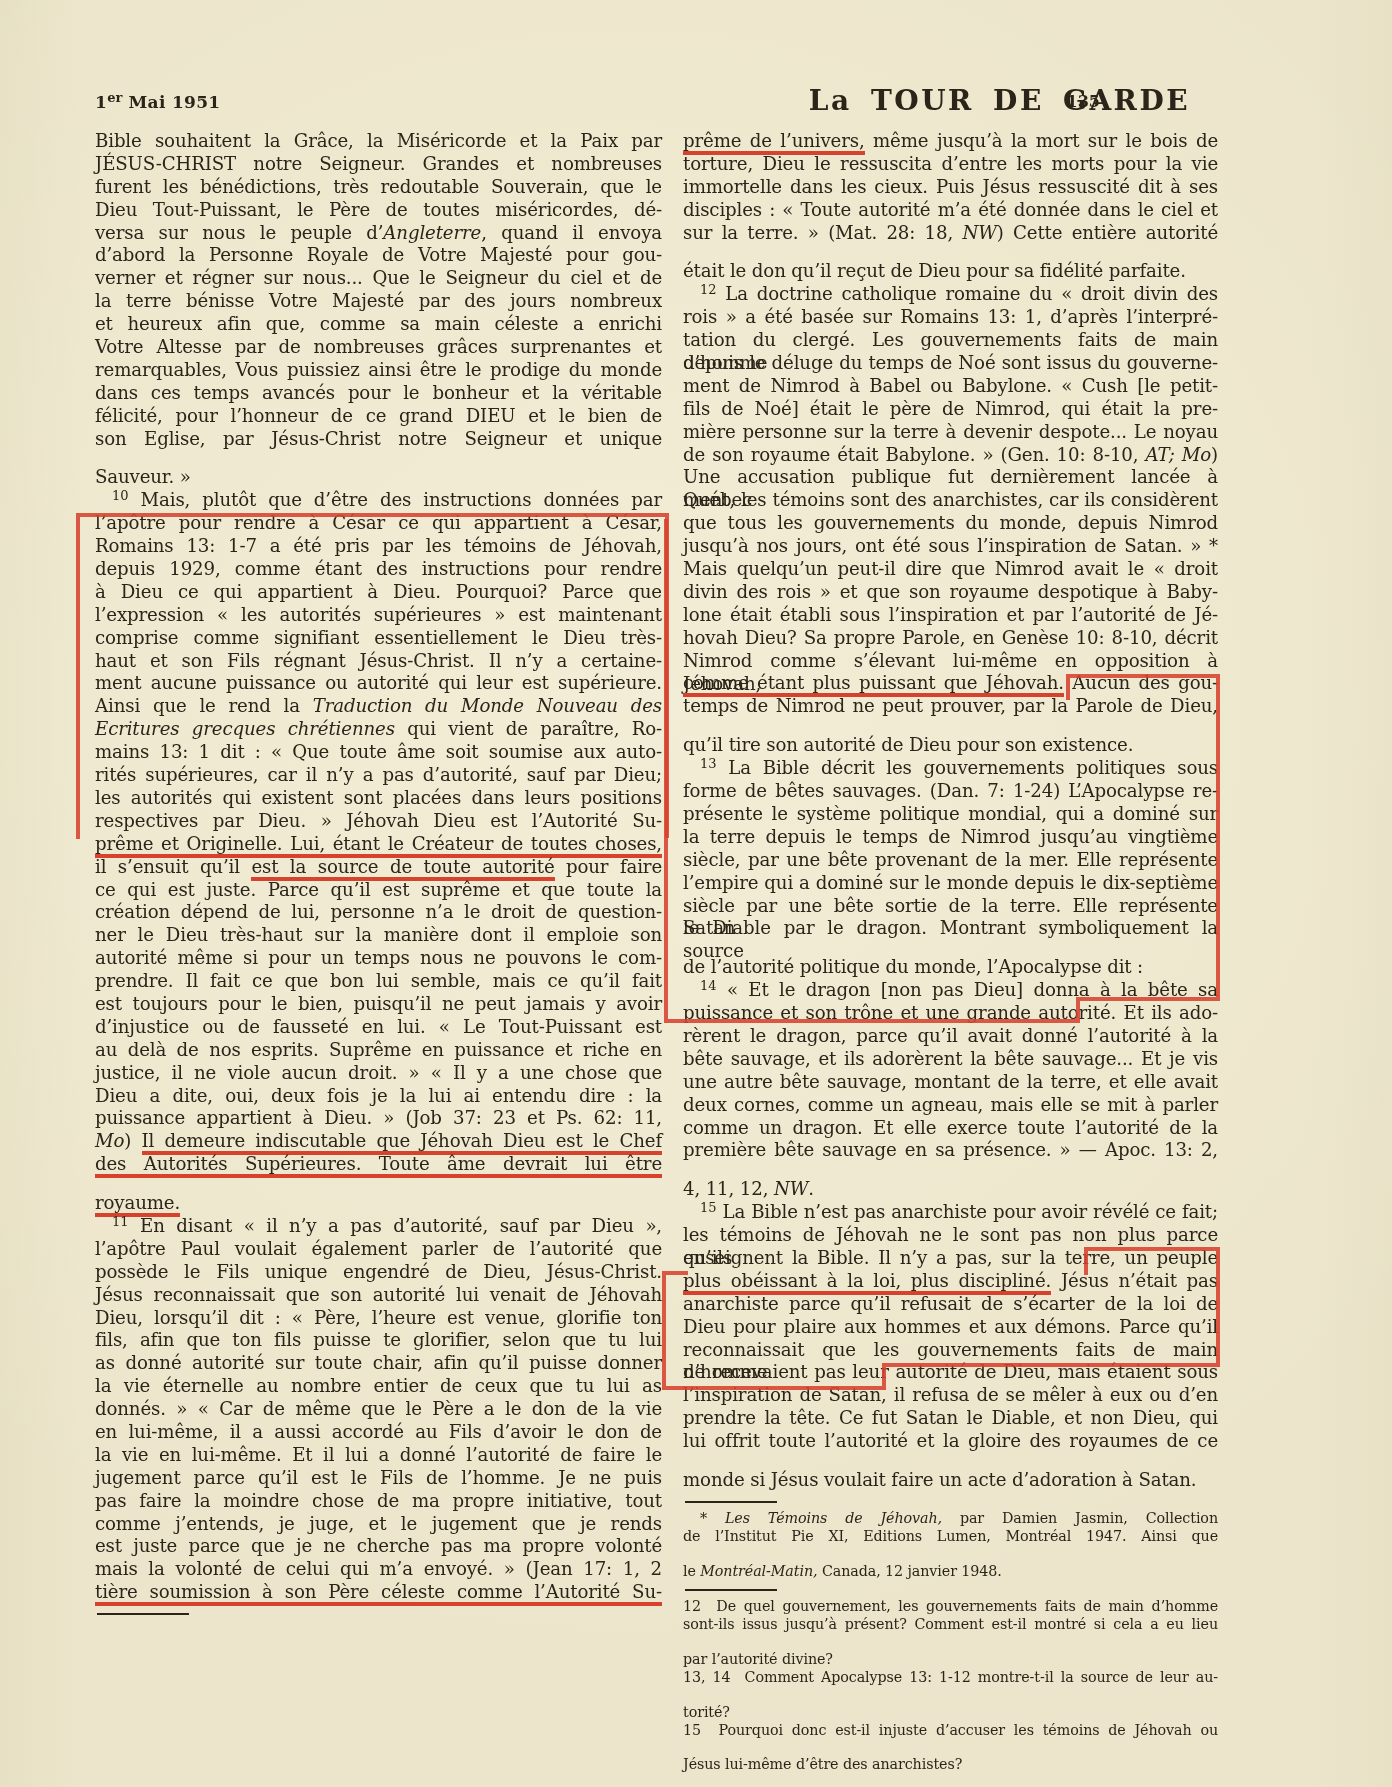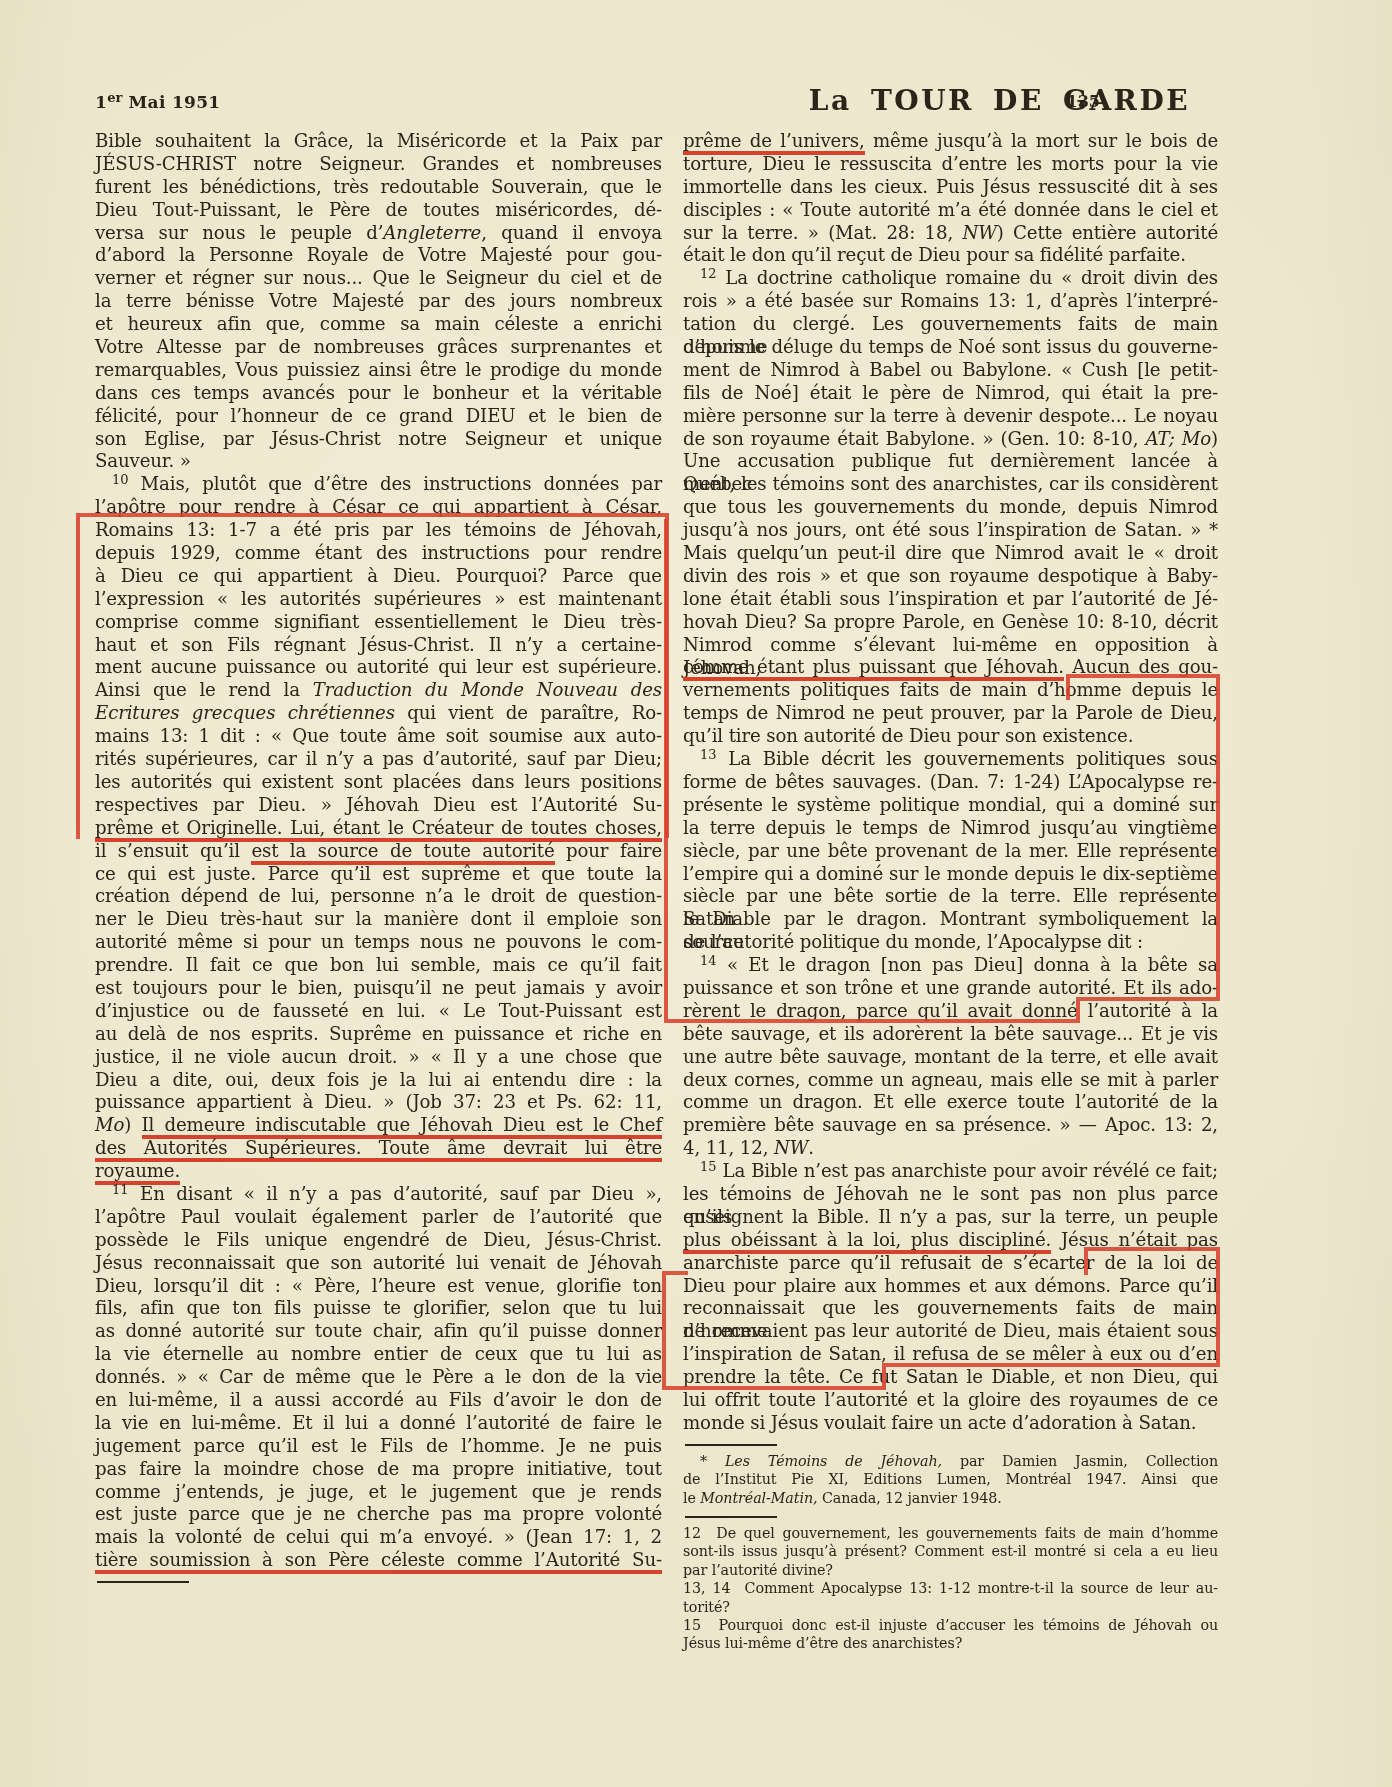--- a/index.html
+++ b/index.html
@@ -19,21 +19,21 @@
   .hdr-title{position:absolute;left:0;top:84px;width:1190px;text-align:right;
     font-size:28px;font-weight:bold;letter-spacing:2.5px;word-spacing:7px;}
   .hdr-page{position:absolute;left:1040px;top:92px;width:60px;font-size:16px;font-weight:bold;text-align:right;}
   .col{position:absolute;top:130px;}
   #colL{left:95px;width:567px;}
   #colR{left:683px;width:535px;}
   .line{
     height:22.9px;line-height:22.9px;font-size:18.2px;letter-spacing:-0.15px;
     text-align:justify;text-align-last:justify;white-space:normal;
   }
-  .line.e{text-align-last:left;}
+  .line.e{text-align-last:left;margin-top:16px;}
   .line.p{text-indent:17px;}
   sup{font-size:13px;line-height:0;vertical-align:6px;letter-spacing:0;}
   u{text-decoration:none;border-bottom:4px solid var(--red,#d7422f);}
   .rule{width:92px;height:0;border-top:2.5px solid #2b2419;margin:9px 0 6px 2px;}
   .fn .line{height:18.4px;line-height:18.4px;font-size:14.3px;letter-spacing:-0.1px;}
   svg.overlay{position:absolute;left:0;top:0;z-index:5;pointer-events:none;}
 </style>
 </head>
 <body>
 
@@ -131,21 +131,20 @@
       <div class="line">Une accusation publique fut dernièrement lancée à Québec</div>
       <div class="line">ment, les témoins sont des anarchistes, car ils considèrent</div>
       <div class="line">que tous les gouvernements du monde, depuis Nimrod</div>
       <div class="line">jusqu’à nos jours, ont été sous l’inspiration de Satan. » *</div>
       <div class="line">Mais quelqu’un peut-il dire que Nimrod avait le « droit</div>
       <div class="line">divin des rois » et que son royaume despotique à Baby-</div>
       <div class="line">lone était établi sous l’inspiration et par l’autorité de Jé-</div>
       <div class="line">hovah Dieu? Sa propre Parole, en Genèse 10: 8-10, décrit</div>
       <div class="line">Nimrod comme s’élevant lui-même en opposition à Jéhovah,</div>
       <div class="line"><u>comme étant plus puissant que Jéhovah.</u> Aucun des gou-</div>
-      <div class="line">vernements politiques faits de main d’homme depuis le</div>
       <div class="line">temps de Nimrod ne peut prouver, par la Parole de Dieu,</div>
       <div class="line e">qu’il tire son autorité de Dieu pour son existence.</div>
       <div class="line p"><sup>13</sup> La Bible décrit les gouvernements politiques sous</div>
       <div class="line">forme de bêtes sauvages. (Dan. 7: 1-24) L’Apocalypse re-</div>
       <div class="line">présente le système politique mondial, qui a dominé sur</div>
       <div class="line">la terre depuis le temps de Nimrod jusqu’au vingtième</div>
       <div class="line">siècle, par une bête provenant de la mer. Elle représente</div>
       <div class="line">l’empire qui a dominé sur le monde depuis le dix-septième</div>
       <div class="line">siècle par une bête sortie de la terre. Elle représente Satan</div>
       <div class="line">le Diable par le dragon. Montrant symboliquement la source</div>

